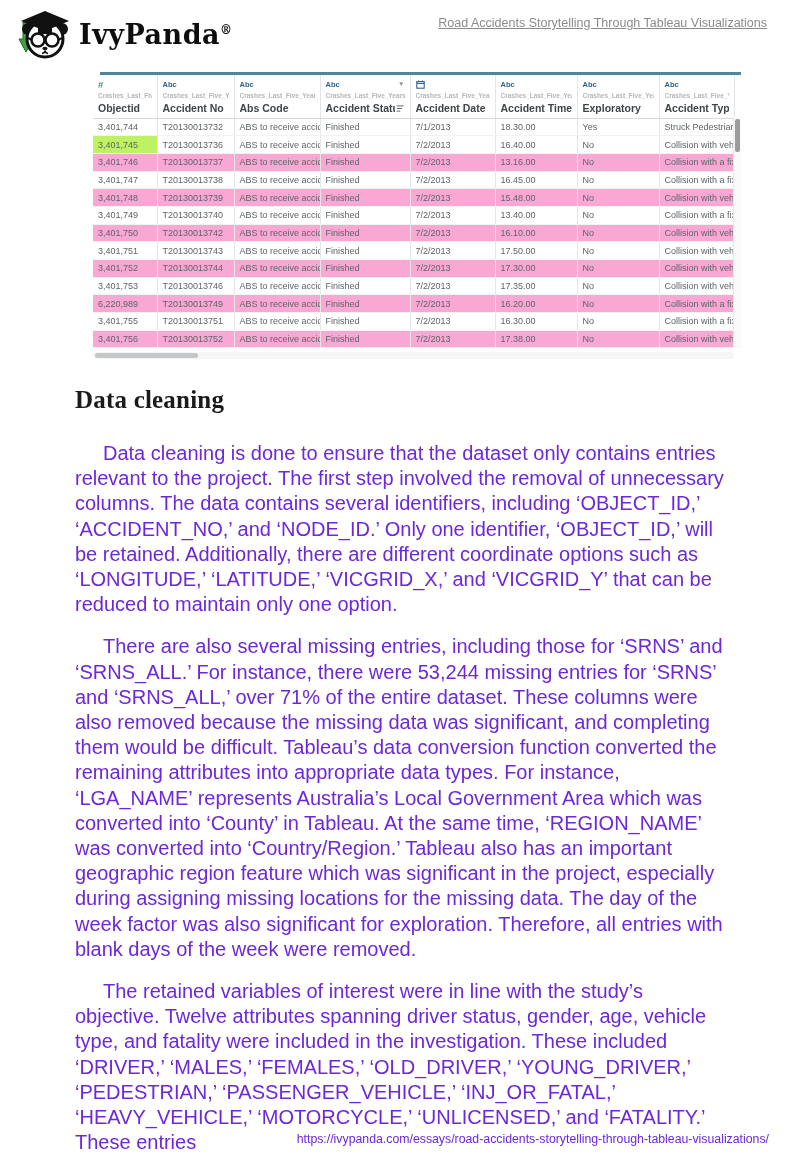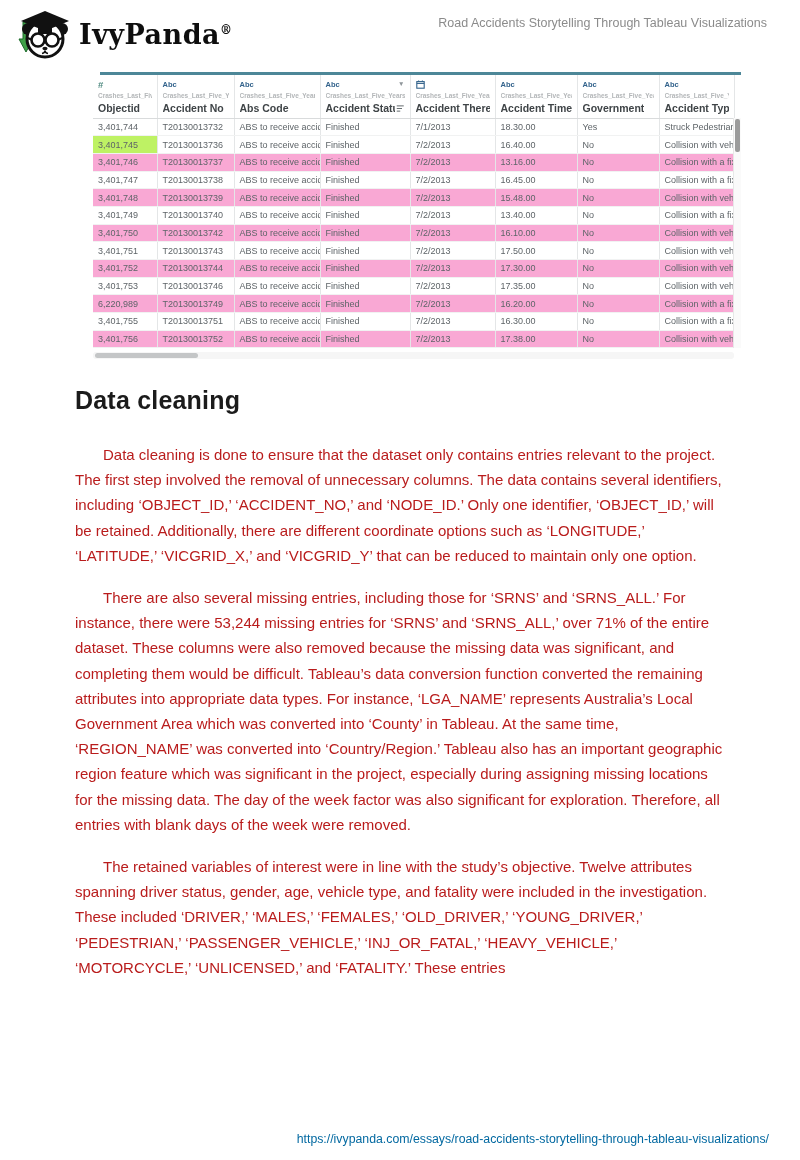--- a/index.html
+++ b/index.html
@@ -4,21 +4,21 @@
 <style>
   html,body { margin:0; padding:0; background:#fff; }
   .page { position:relative; width:800px; height:1160px; background:#ffffff; overflow:hidden;
           font-family:"Liberation Sans", sans-serif; }
 
   
   .logo-svg { position:absolute; left:14px; top:6px; }
   .brand-text { position:absolute; left:79px; top:19px; font-family:"DejaVu Serif", serif;
                 font-weight:bold; font-size:27px; color:#0e0e0e; letter-spacing:0.5px; }
   .brand-text sup { font-size:12px; font-weight:bold; }
-  .doc-title { position:absolute; top:16px; right:33px; font-size:12.5px; color:#8b8b8b; }
+  .doc-title { position:absolute; top:16px; right:33px; font-size:12.5px; color:#8b8b8b;text-decoration:underline; }
 
   
   .tableau { position:absolute; left:93px; top:72px; width:648px; }
   .tbl-topborder { height:3px; background:#4d8798; margin-left:7px; width:641px; }
   table { border-collapse:collapse; table-layout:fixed; width:641px; }
   th, td { border-right:1px solid #e4e6e7; box-sizing:border-box; }
   thead th { border-bottom:1px solid #d9dbdc; vertical-align:top; padding:4px 5px 2px;
              height:43px; text-align:left; background:#fff; }
   .type-row { display:flex; justify-content:space-between; align-items:center; height:11px; }
   .ticon-abc { font-size:7.5px; color:#33638c; font-weight:600; line-height:1; }
@@ -34,26 +34,26 @@
   td.hl { background:#bef264; }
   .vscroll { position:absolute; right:0; top:46px; width:7px; height:230px; background:#fafafa;
              border-left:1px solid #e8e8e8; }
   .vthumb { position:absolute; top:1px; left:1px; width:5px; height:33px; background:#9b9b9b; border-radius:2px; }
   .hscroll { margin-top:4px; height:7px; width:641px; background:#f6f6f6; border-radius:3px; position:relative; }
   .hthumb { position:absolute; left:2px; top:1px; width:103px; height:5px; background:#c4c6c7; border-radius:3px; }
 
   
   .content { position:absolute; left:75px; top:386px; width:652px; }
   .content h2 { font-size:25px; font-weight:bold; color:#1b1b1b; margin:0 0 27px 0;
-                font-family:Liberation Sans, sans-serif; letter-spacing:0.2px; }
+                font-family:Liberation Serif, serif; letter-spacing:0.2px; }
   .content section + section h2 { margin-top:16px; }
-  .content p { font-size:15px; line-height:25.2px; color:#b91c1c; margin:0 0 17px 0; text-indent:28px; }
+  .content p { font-size:20px; line-height:25.2px; color:#6d28d9; margin:0 0 17px 0; text-indent:28px; }
 
   
-  .footer { position:absolute; top:1132px; right:31px; font-size:12.3px; color:#0369a1; }
+  .footer { position:absolute; top:1132px; right:31px; font-size:12.3px; color:#6d28d9; }
 </style>
 </head>
 <body>
 
 <div class="page">
 
   <svg class="logo-svg" width="60" height="54" viewBox="0 0 60 54">
 
     <path d="M9,16 L15,16 L15,33 L19,33 L12,46 L5,33 L9,33 Z" fill="#3fa047" stroke="#1c6b2a" stroke-width="1"></path>
 
@@ -140,39 +140,39 @@
               <div class="type-row">
                 <svg width="9" height="9" viewBox="0 0 9 9">
                   <rect x="0.8" y="1.6" width="7.4" height="6.6" fill="none" stroke="#33638c" stroke-width="1.1"></rect>
                   <line x1="0.8" y1="3.4" x2="8.2" y2="3.4" stroke="#33638c" stroke-width="1.1"></line>
                   <line x1="2.6" y1="0.4" x2="2.6" y2="2" stroke="#33638c" stroke-width="1.1"></line>
                   <line x1="6.4" y1="0.4" x2="6.4" y2="2" stroke="#33638c" stroke-width="1.1"></line>
                 </svg>
               </div>
               <div class="fieldname">Crashes_Last_Five_Years (1) ...</div>
               <div class="collabel-row">
-                <div class="collabel">Accident There</div>
+                <div class="collabel">Accident Date</div>
               </div>
             </th>
             <th>
               <div class="type-row">
                 <span class="ticon-abc">Abc</span>
               </div>
               <div class="fieldname">Crashes_Last_Five_Years (1) ...</div>
               <div class="collabel-row">
                 <div class="collabel">Accident Time</div>
               </div>
             </th>
             <th>
               <div class="type-row">
                 <span class="ticon-abc">Abc</span>
               </div>
               <div class="fieldname">Crashes_Last_Five_Years ...</div>
               <div class="collabel-row">
-                <div class="collabel">Government</div>
+                <div class="collabel">Exploratory</div>
               </div>
             </th>
             <th>
               <div class="type-row">
                 <span class="ticon-abc">Abc</span>
               </div>
               <div class="fieldname">Crashes_Last_Five_Years (1) (...</div>
               <div class="collabel-row">
                 <div class="collabel">Accident Type</div>
               </div>

